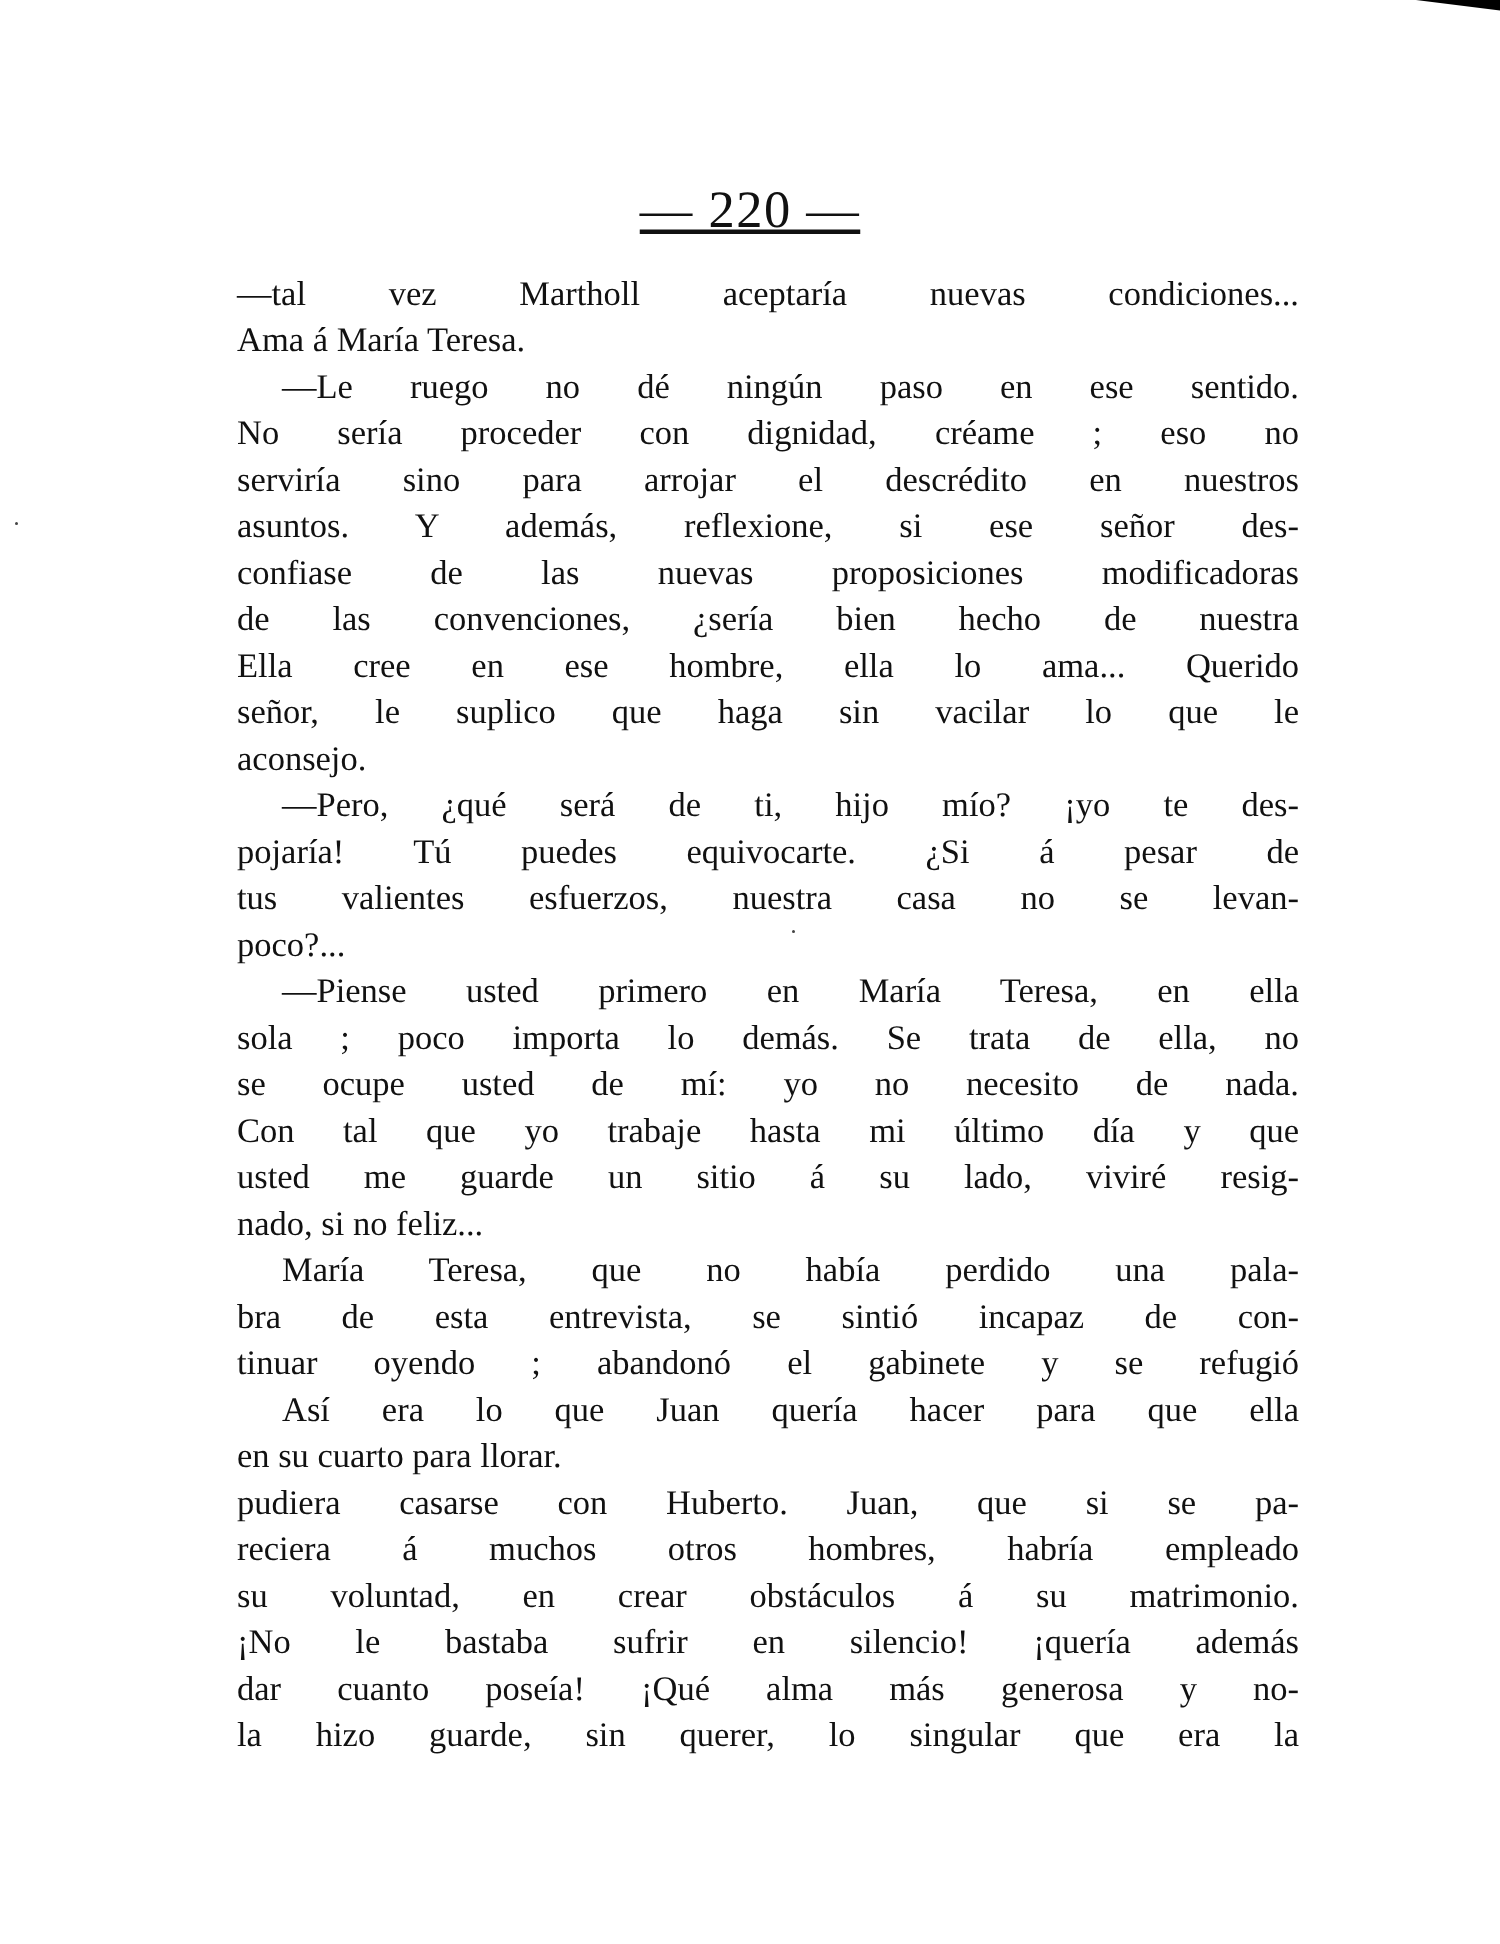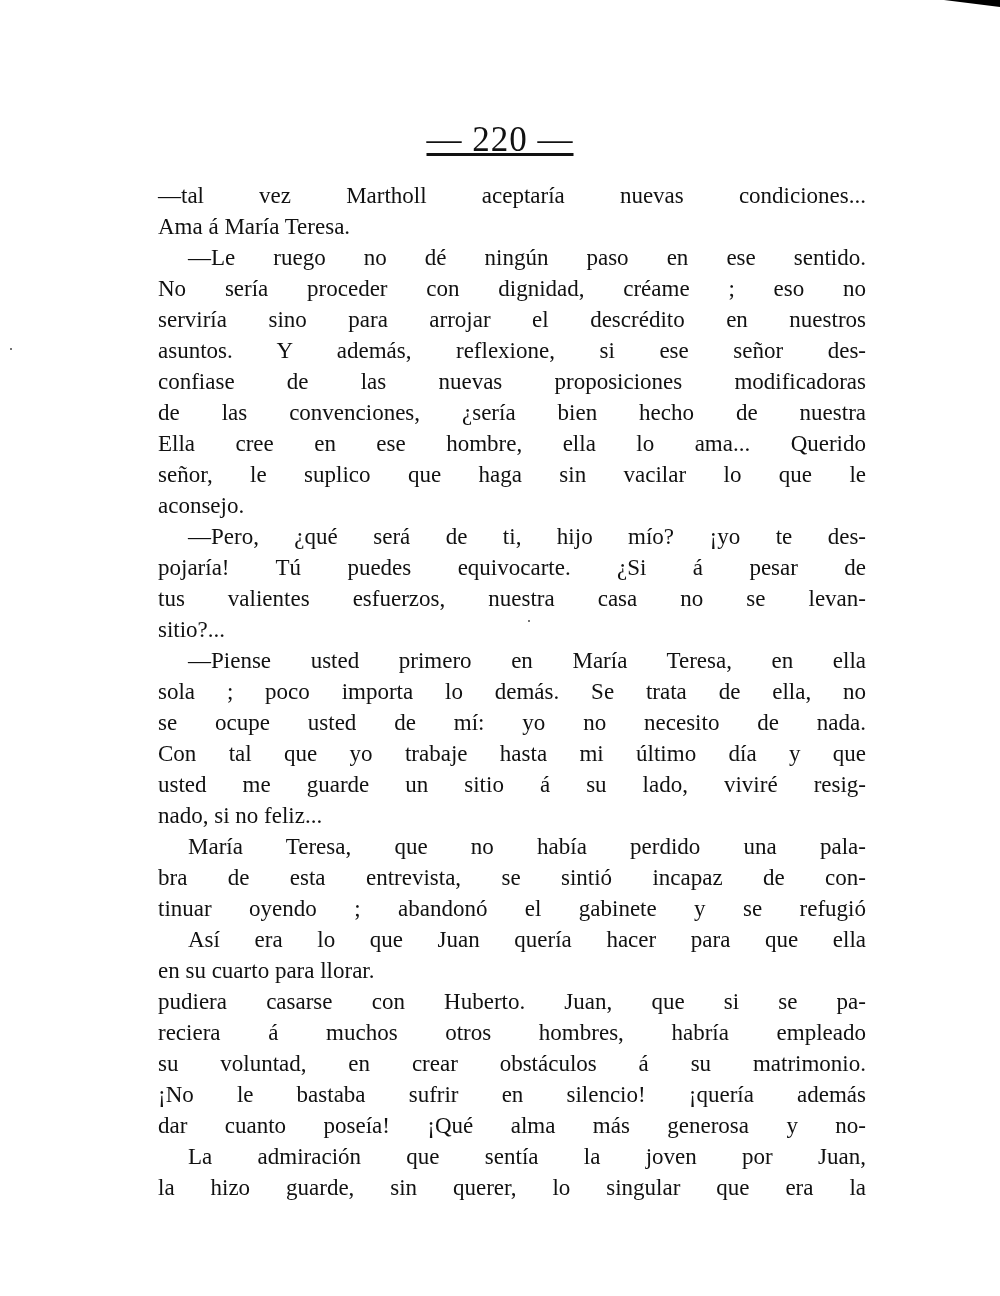--- a/index.html
+++ b/index.html
@@ -80,32 +80,31 @@
     <span class="line">serviría sino para arrojar el descrédito en nuestros</span>
     <span class="line">asuntos. Y además, reflexione, si ese señor des-</span>
     <span class="line">confiase de las nuevas proposiciones modificadoras</span>
     <span class="line">de las convenciones, ¿sería bien hecho de nuestra</span>
     <span class="line">Ella cree en ese hombre, ella lo ama... Querido</span>
     <span class="line">señor, le suplico que haga sin vacilar lo que le</span>
     <span class="line last">aconsejo.</span>
     <span class="line indent">—Pero, ¿qué será de ti, hijo mío? ¡yo te des-</span>
     <span class="line">pojaría! Tú puedes equivocarte. ¿Si á pesar de</span>
     <span class="line">tus valientes esfuerzos, nuestra casa no se levan-</span>
-    <span class="line last">sitio?...</span>
+    <span class="line last">poco?...</span>
     <span class="line indent">—Piense usted primero en María Teresa, en ella</span>
     <span class="line">sola ; poco importa lo demás. Se trata de ella, no</span>
     <span class="line">se ocupe usted de mí: yo no necesito de nada.</span>
     <span class="line">Con tal que yo trabaje hasta mi último día y que</span>
     <span class="line">usted me guarde un sitio á su lado, viviré resig-</span>
     <span class="line last">nado, si no feliz...</span>
     <span class="line indent">María Teresa, que no había perdido una pala-</span>
     <span class="line">bra de esta entrevista, se sintió incapaz de con-</span>
     <span class="line">tinuar oyendo ; abandonó el gabinete y se refugió</span>
     <span class="line indent">Así era lo que Juan quería hacer para que ella</span>
     <span class="line last">en su cuarto para llorar.</span>
     <span class="line">pudiera casarse con Huberto. Juan, que si se pa-</span>
     <span class="line">reciera á muchos otros hombres, habría empleado</span>
     <span class="line">su voluntad, en crear obstáculos á su matrimonio.</span>
     <span class="line">¡No le bastaba sufrir en silencio! ¡quería además</span>
     <span class="line">dar cuanto poseía! ¡Qué alma más generosa y no-</span>
-    <span class="line indent">La admiración que sentía la joven por Juan,</span>
     <span class="line">la hizo guarde, sin querer, lo singular que era la</span>
   </div>
 
 </body></html>

